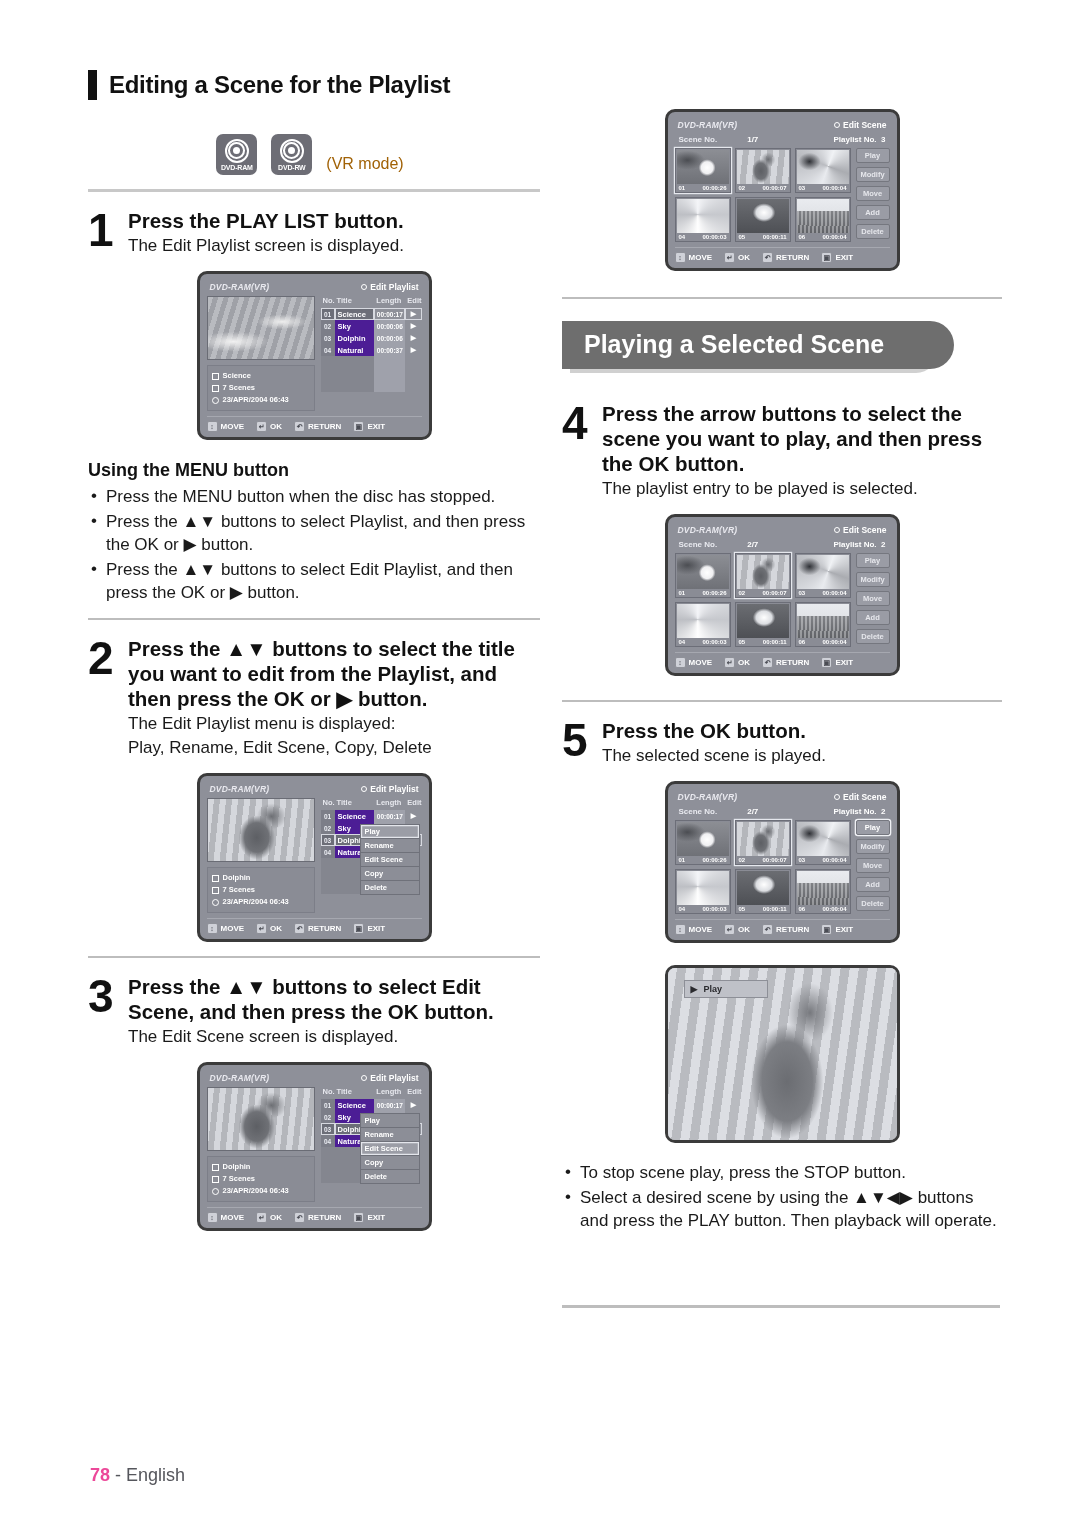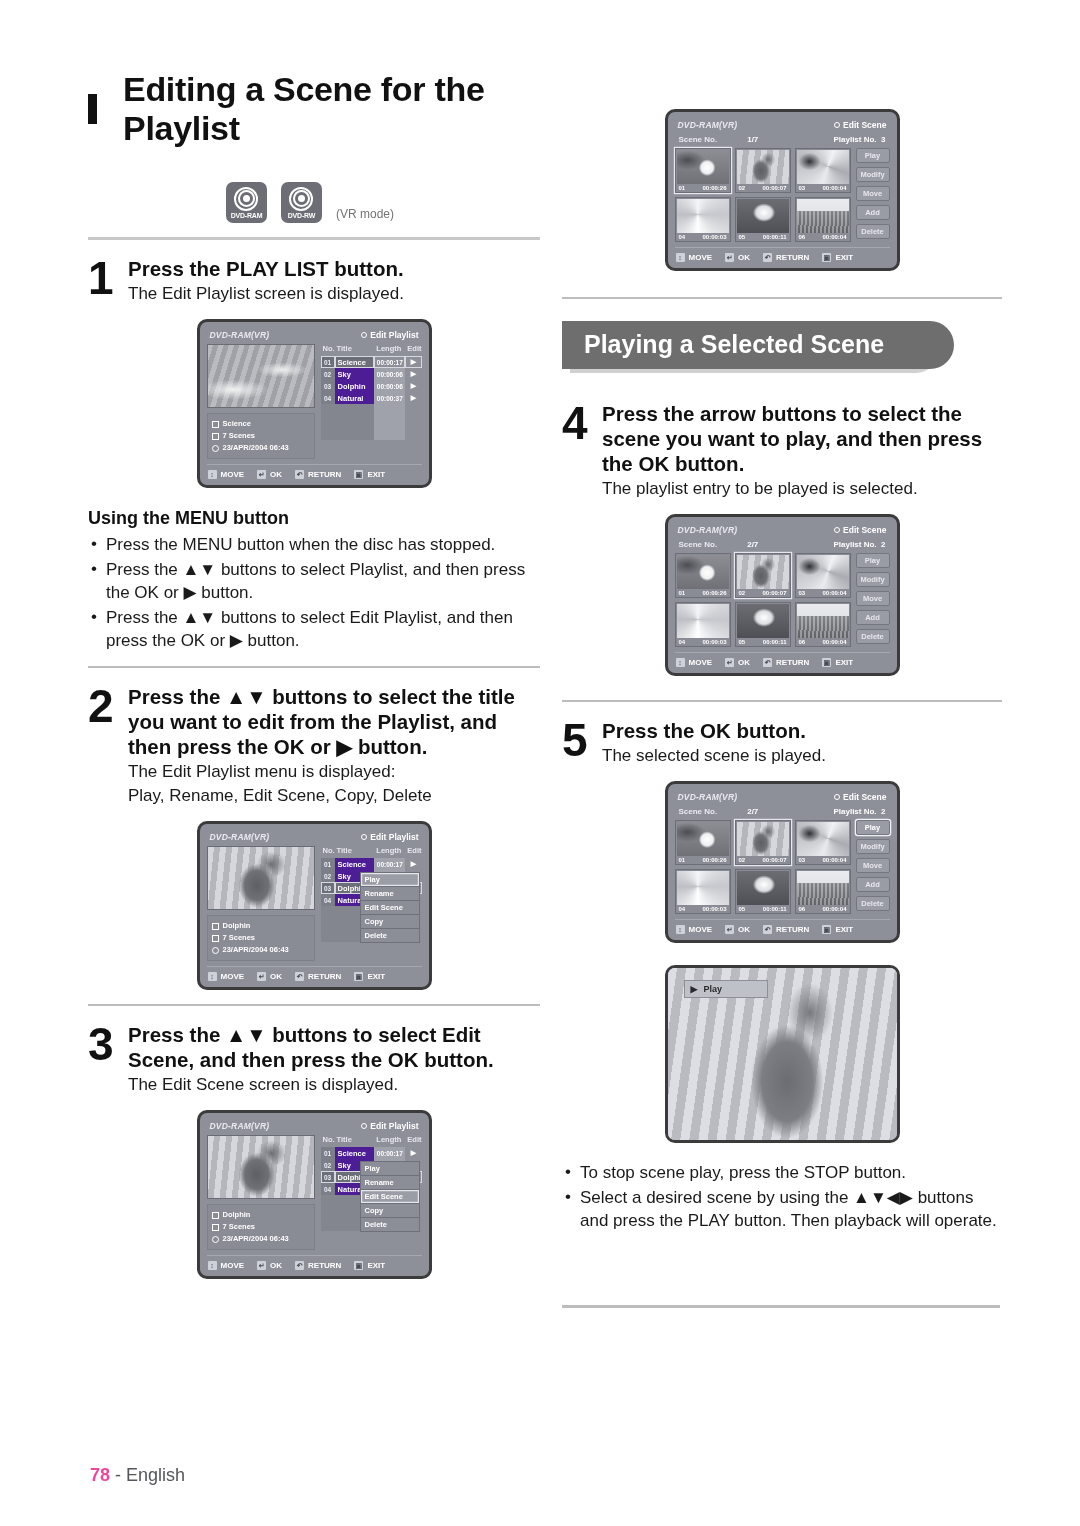--- a/index.html
+++ b/index.html
@@ -14,36 +14,36 @@
   }
   .page { position:absolute; inset:0; }
 
   
   .col-left  { position:absolute; left:88px;  top:70px; width:452px; }
   .col-right { position:absolute; left:562px; top:95px; width:440px; }
 
   
   .h1-row { display:flex; align-items:center; gap:12px; }
   .h1-bar { width:9px; height:30px; background:#111; flex:0 0 auto; }
-  .h1-txt { font-size:34px; font-weight:bold; letter-spacing:-0.3px; color:#111;margin-left:14px; }
+  .h1-txt { font-size:24px; font-weight:bold; letter-spacing:-0.3px; color:#111; }
   .lead { font-size:18px; color:#1a1a1a; margin-top:16px; }
 
   
   .disc-row { display:flex; align-items:flex-end; justify-content:center; gap:14px; margin-top:34px; padding-right:8px;}
   .disc {
     width:41px; height:41px; border-radius:7px; background:#6d6d75;
     display:flex; flex-direction:column; align-items:center; justify-content:center;
     color:#fff;
   }
   .disc .rings { width:24px; height:24px; border-radius:50%; border:2px solid #fff;
      display:flex; align-items:center; justify-content:center; }
   .disc .rings::after { content:""; width:7px; height:7px; border-radius:50%; background:#fff;
      box-shadow:0 0 0 3px #6d6d75, 0 0 0 5px #fff; }
   .disc .lbl { font-size:7px; font-weight:bold; letter-spacing:-0.2px; margin-top:1px; }
-  .vrmode { font-size:12px; color:#737373; padding-bottom:2px; }
+  .vrmode { font-size:16px; color:#a16207; padding-bottom:2px; }
 
   hr.rule { border:0; border-top:3px solid #c8c8c8; margin:14px 0 0 0; }
   hr.rule.thin { border-top:2px solid #bdbdbd; }
 
   
   .step { display:flex; margin-top:16px; }
   .step .num {
     font-size:46px; font-weight:bold; line-height:40px; width:40px; flex:0 0 40px;
     color:#111; text-align:left; padding-top:2px;
   }

